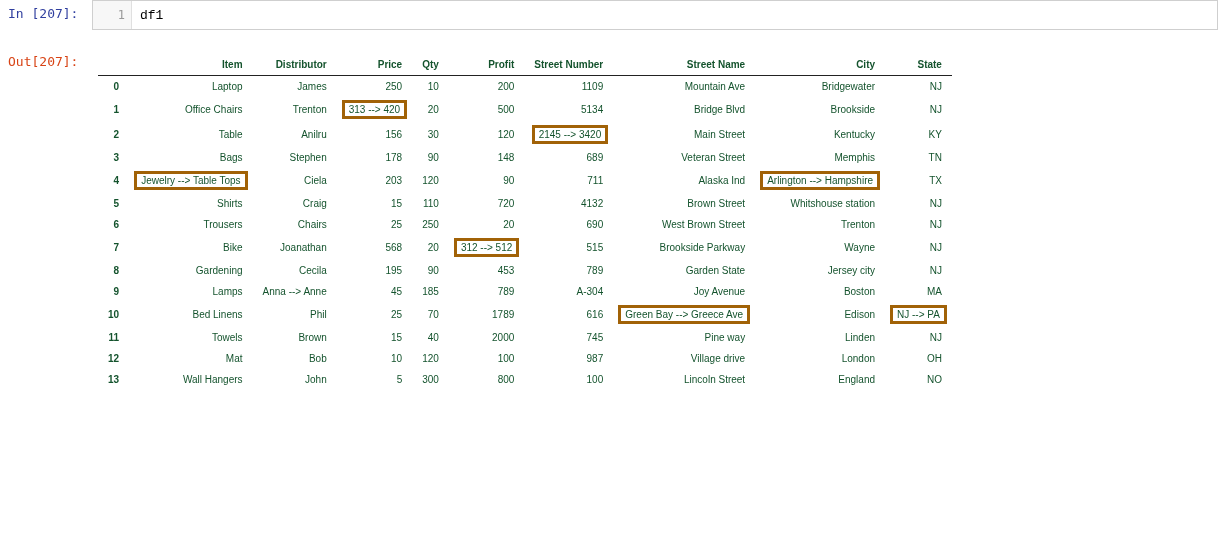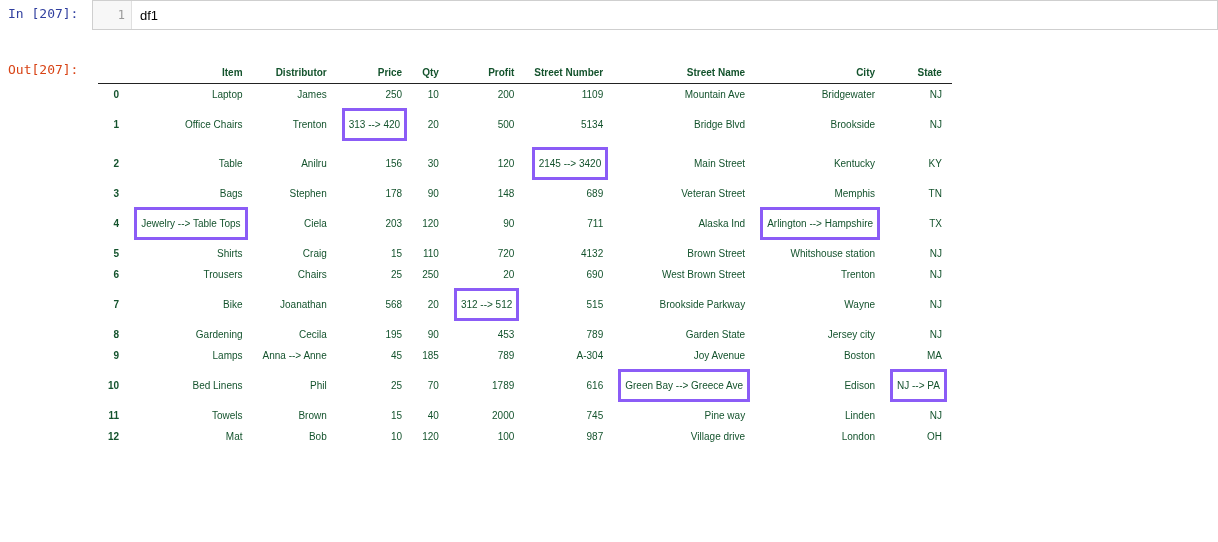--- a/index.html
+++ b/index.html
@@ -3,42 +3,42 @@
 <meta charset="utf-8">
 <style>
   html,body{margin:0;padding:0;font-family:"Helvetica Neue",Helvetica,Arial,sans-serif;font-size:14px;color:#000;background:#fff}
   .nb{width:1218px}
   .cell{display:flex;align-items:flex-start}
   .prompt{width:92px;flex:0 0 92px;padding:6px 8px 0 8px;font-family:Menlo,Consolas,"DejaVu Sans Mono",monospace;font-size:13px;box-sizing:border-box}
   .prompt-in{color:#303F9F}
   .prompt-out{color:#D84315}
   .code-area{flex:1;border:1px solid #cfcfcf;background:#f7f7f7;display:flex;align-items:center;height:28px}
   .gutter{width:32px;flex:0 0 32px;text-align:right;color:#999;font-family:Menlo,Consolas,monospace;font-size:12px;padding-right:6px;border-right:1px solid #e0e0e0;height:100%;display:flex;align-items:center;justify-content:flex-end;background:#f7f7f7}
-  .code-line{flex:1;font-family:Liberation Sans, sans-serif;font-size:13px;padding-left:8px;background:#fff;height:100%;display:flex;align-items:center}
+  .code-line{flex:1;font-family:Liberation Mono, monospace;font-size:13px;padding-left:8px;background:#fff;height:100%;display:flex;align-items:center}
   .out-body{flex:1;padding:6px 0 0 6px;overflow:visible}
   table.df{border-collapse:collapse;font-size:10px;color:#14532d}
   table.df th,table.df td{padding:5px 10px;text-align:right;white-space:nowrap;border:none;position:relative}
   table.df thead th{border-bottom:1px solid #222;font-weight:700}
   table.df tbody th{font-weight:700}
-  .hl-box{border:3px solid #8b5cf6;display:inline-block;padding:8px 4px;margin:-2px -5px}
+  .hl-box{border:3px solid #a16207;display:inline-block;padding:1px 4px;margin:-2px -5px}
 </style>
 </head>
 <body>
 
 <div class="nb">
 
   <div class="cell">
     <div class="prompt prompt-in">In [207]:</div>
     <div class="code-area">
       <div class="gutter">1</div>
       <div class="code-line">df1</div>
     </div>
   </div>
 
-  <div class="cell" style="margin-top:26px">
+  <div class="cell" style="margin-top:18px">
     <div class="prompt prompt-out">Out[207]:</div>
     <div class="out-body">
       <table class="df">
         <thead>
             <tr id="hdr-row">
               <th></th>
               <th>Item</th>
               <th>Distributor</th>
               <th>Price</th>
               <th>Qty</th>
@@ -199,18 +199,30 @@
               <td>Mat</td>
               <td>Bob</td>
               <td>10</td>
               <td>120</td>
               <td>100</td>
               <td>987</td>
               <td>Village drive</td>
               <td>London</td>
               <td>OH</td>
             </tr>
+            <tr>
+              <th>13</th>
+              <td>Wall Hangers</td>
+              <td>John</td>
+              <td>5</td>
+              <td>300</td>
+              <td>800</td>
+              <td>100</td>
+              <td>Lincoln Street</td>
+              <td>England</td>
+              <td>NO</td>
+            </tr>
           </tbody>
       </table>
     </div>
   </div>
 
 </div>
 
 </body></html>

